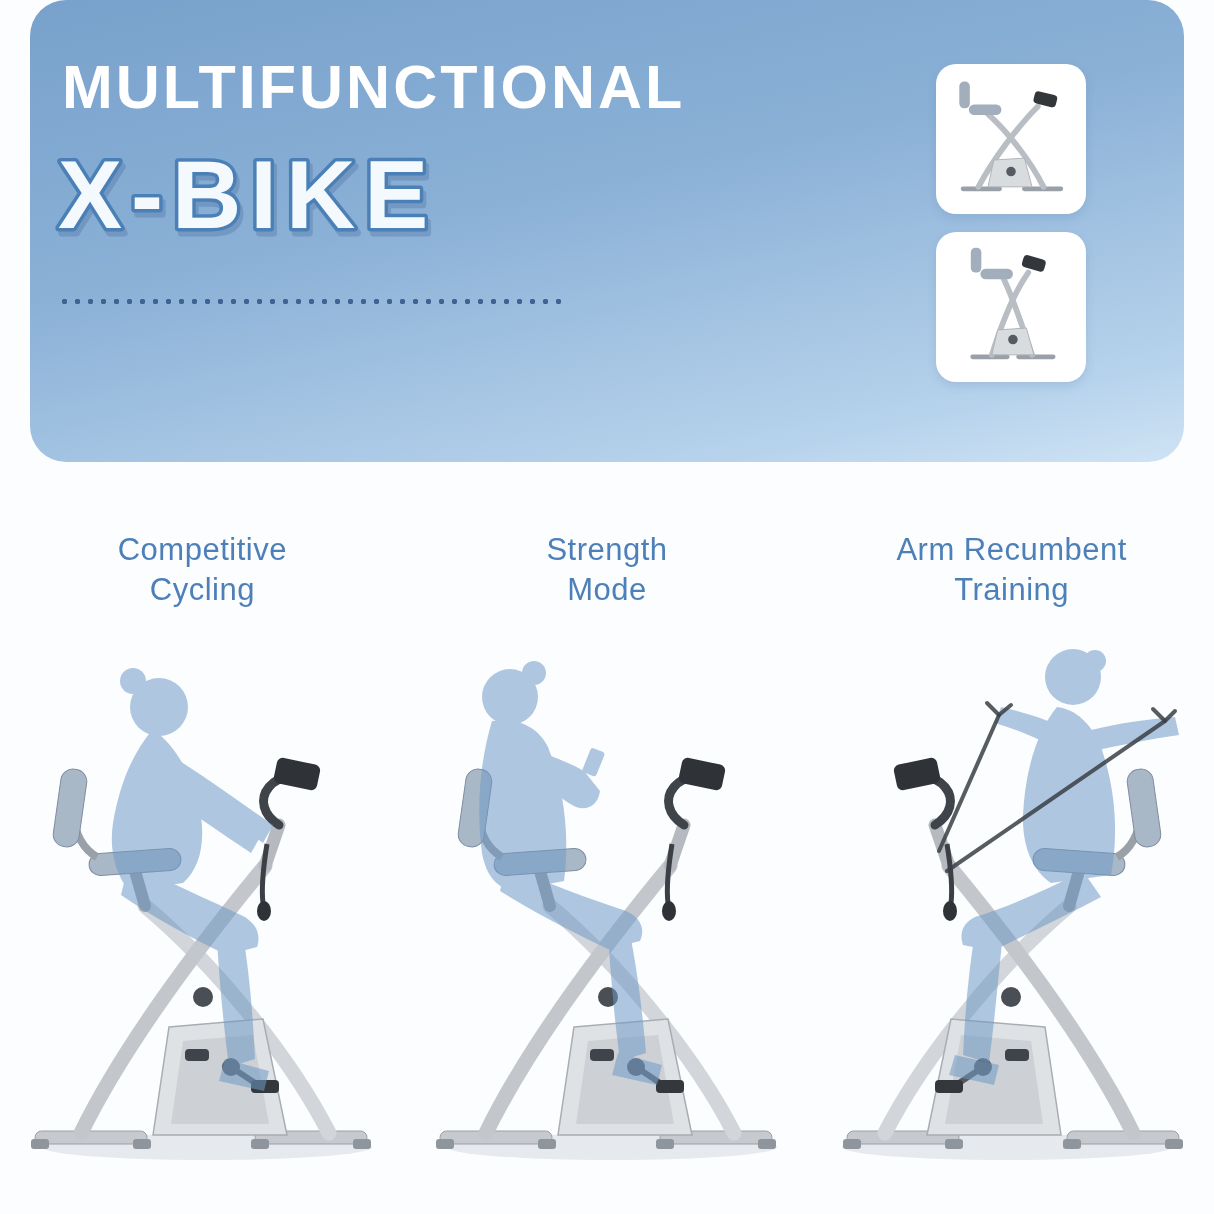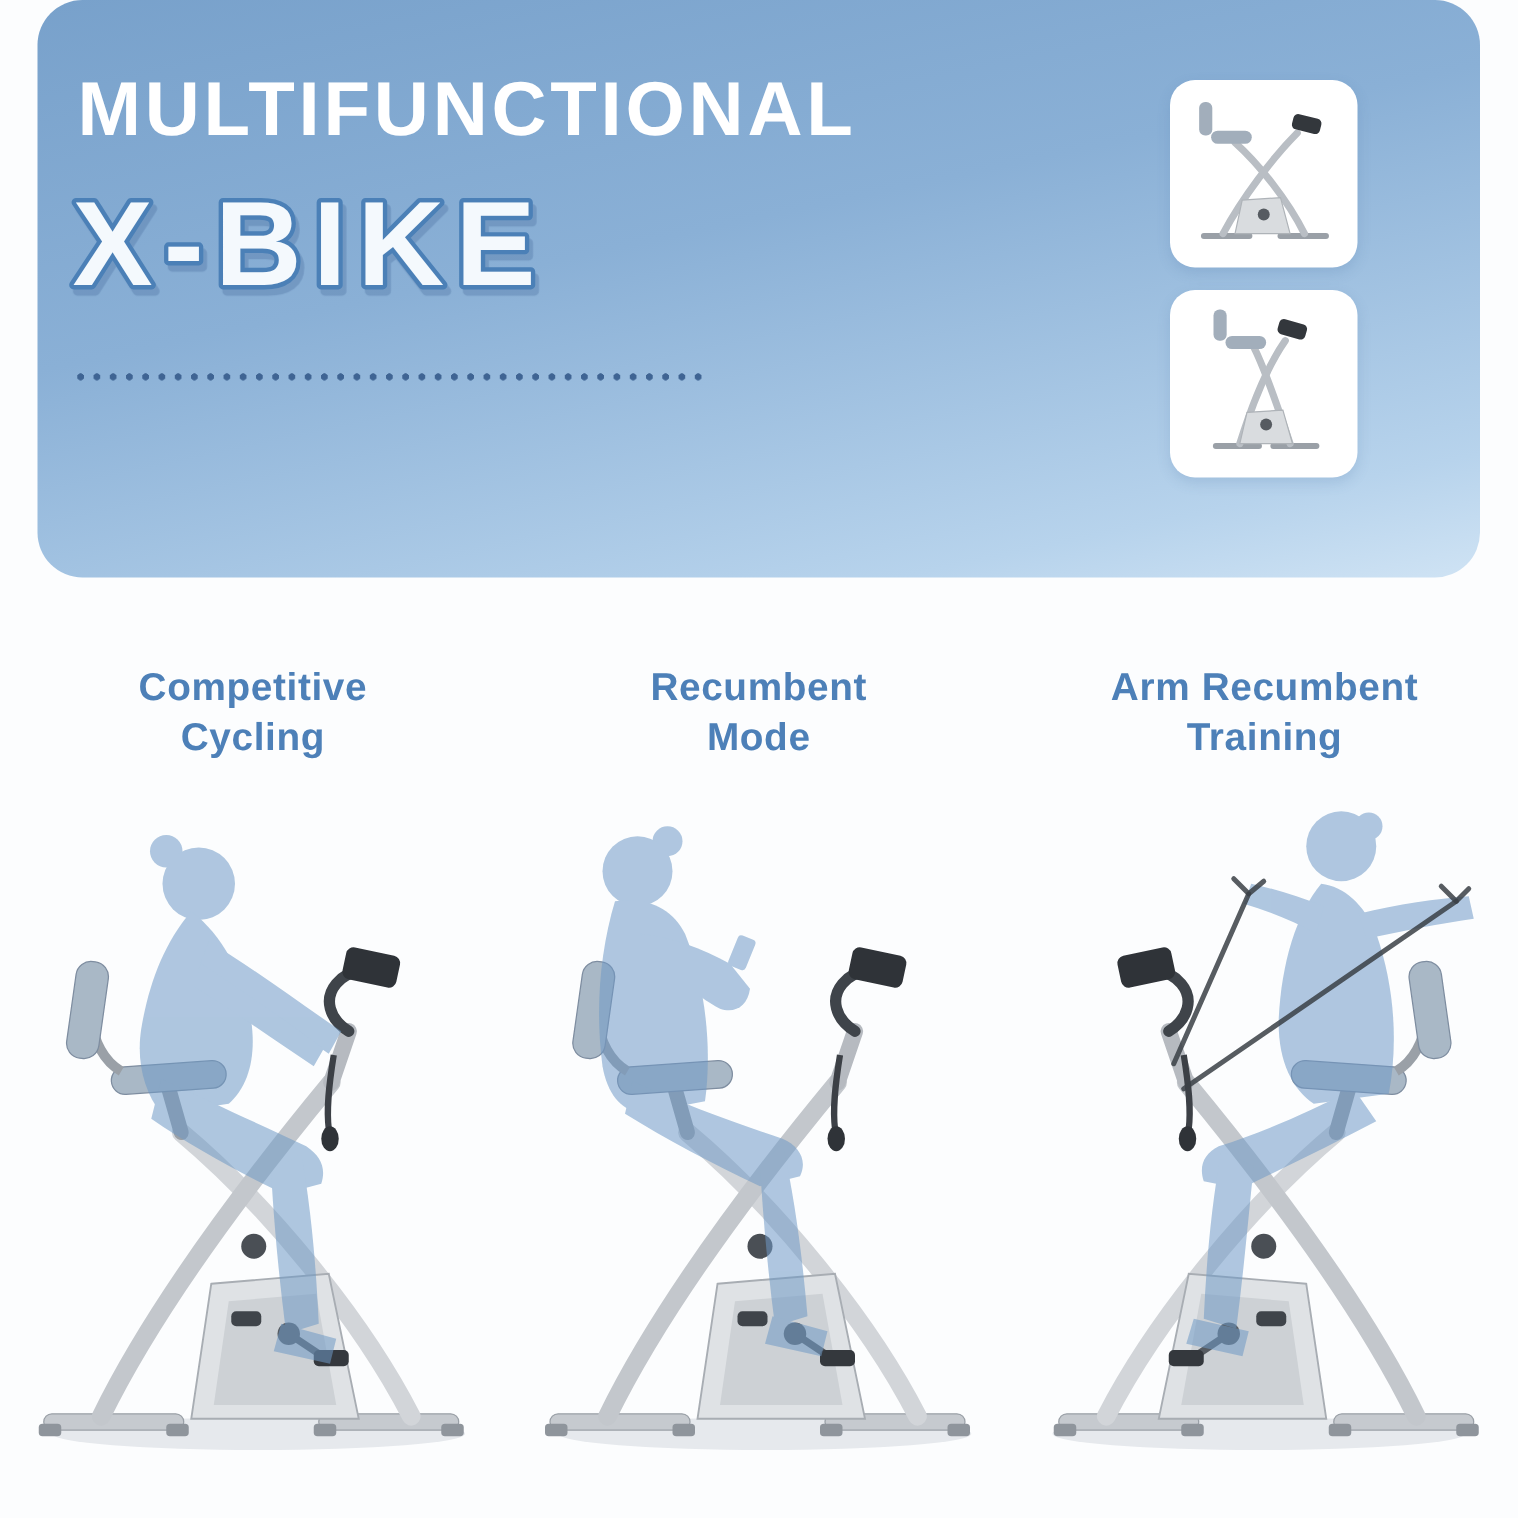--- a/index.html
+++ b/index.html
@@ -43,21 +43,21 @@
   .thumb svg { width:134px; height:134px; }
 
   
   .modes {
     position:absolute; left:0; top:462px; width:1214px;
     display:grid; grid-template-columns:repeat(3,1fr);
     padding-top:68px; justify-items:center;
   }
   .mode { display:flex; flex-direction:column; align-items:center; }
   .mode-label {
-    font-size:31px; font-weight:bold; line-height:1.3; letter-spacing:0.5px;
+    font-size:31px; font-weight:normal; line-height:1.3; letter-spacing:0.5px;
     color:#4d80b8; text-align:center; white-space:pre-line;
   }
   .mode-art { width:372px; height:560px; margin-top:8px; }
 
   .sil { opacity:0.55; }
   .sil path, .sil circle, .sil rect { fill:#6f9ac6; }
   .bands path { stroke:#3a3f45; stroke-width:4; fill:none; stroke-linecap:round; opacity:0.85; }
 
   .mb-base { stroke:#9aa0a7; stroke-width:5; stroke-linecap:round; }
   .mb-tube { stroke:#b9bec4; stroke-width:6; fill:none; stroke-linecap:round; }
@@ -157,21 +157,21 @@
           <path d="M150,134 C186,156 224,184 256,206 L246,224 C214,202 178,178 142,156 Z"></path>
           <path d="M144,152 C178,174 212,198 242,220 L234,234 C204,214 170,190 138,170 Z"></path>
           <path d="M112,244 C150,262 194,282 228,298 C240,306 244,316 240,328 L210,336 C176,320 136,298 104,276 Z"></path>
           <path d="M224,304 C232,348 236,396 238,440 L212,448 C206,402 202,358 200,320 Z"></path>
           <path d="M208,440 L252,452 L247,472 L202,462 Z"></path>
         </g>
       </svg>
     </section>
 
     <section class="mode">
-      <h2 class="mode-label">Recumbent
+      <h2 class="mode-label">Strength
 Mode</h2>
       <svg class="mode-art" viewBox="0 0 370 560">
         <use href="#xbike"></use>
         <g class="sil">
           <circle cx="112" cy="54" r="12"></circle>
           <circle cx="88" cy="78" r="28"></circle>
           <path d="M70,102 C58,142 54,188 60,234 C64,256 74,268 90,272 L142,262 C148,218 142,168 126,128 C116,108 96,98 70,102 Z"></path>
           <path d="M90,128 C112,156 134,178 154,188 C166,192 176,186 178,172 L162,152 C140,140 114,130 90,128 Z"></path>
           <rect x="164" y="130" width="15" height="26" rx="3" transform="rotate(22 171 143)"></rect>
           <path d="M84,246 C124,264 168,280 204,292 C218,298 224,310 218,322 L186,330 C148,312 110,292 78,272 Z"></path>

